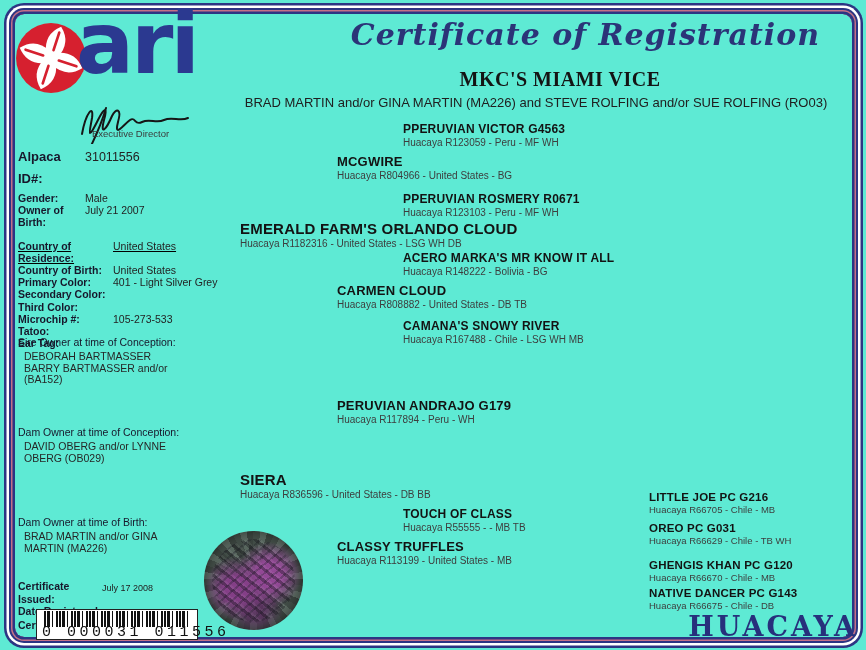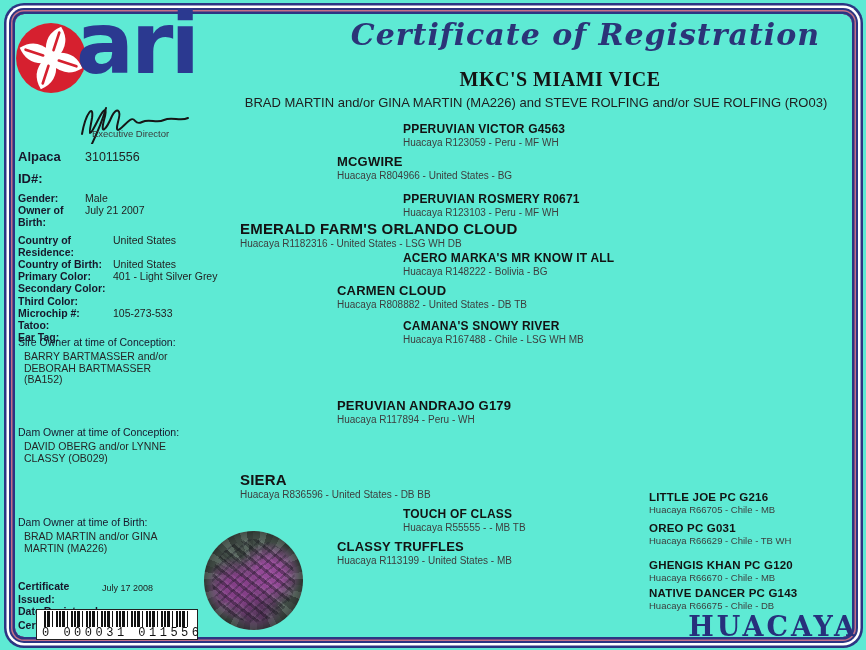--- a/index.html
+++ b/index.html
@@ -52,21 +52,21 @@
   
   .info { position:absolute; left:18px; top:146px; width:215px; }
   .row { display:flex; line-height:12.2px; }
   .row .lbl { font-weight:bold; color:#17172b; font-size:10.5px; flex:none; }
   .row .val { color:#232323; font-size:10.5px; }
   .row.big  { line-height:22px; margin-bottom:2px; }
   .row.big .lbl { font-size:13px; width:67px; }
   .row.big .val { font-size:12.5px; }
   .g1 .lbl { width:67px; }
   .g2 .lbl { width:95px; }
-  .gap-above { margin-top:5px; }
+  .gap-above { margin-top:11px;text-decoration:underline; }
   .own-sec { position:absolute; left:18px; width:215px; }
   .own-sec .h { font-weight:normal; color:#17172b; font-size:10.5px; margin-bottom:3px;margin-top:32px; }
   .own-sec .l { font-size:10.5px; color:#262626; padding-left:6px; line-height:11.5px; }
   
   .ped { position:absolute; white-space:nowrap; }
   .ped .nm { font-weight:bold; color:#131313; letter-spacing:.2px; }
   .ped .dt { font-size:10px; color:#3d3d3d; margin-top:1px; }
   .t1 .nm { font-size:15px; }
   .t2 .nm { font-size:13px; }
   .t3 .nm { font-size:12px; }
@@ -81,21 +81,21 @@
     position:absolute; left:36px; top:609px; width:162px;
     border:1.5px solid #222; padding:1px 5px 0 5px; background:#fff; text-align:center;
   }
   .bars {
     height:16px; margin:0 2px;
     background:repeating-linear-gradient(90deg,
       #111 0 2px, #fff 2px 3px, #111 3px 6px, #fff 6px 8px,
       #111 8px 9px, #fff 9px 12px, #111 12px 14px, #fff 14px 15px);
   }
   .bar-num {
-    font-family:"Liberation Mono", monospace; font-size:12px; color:#111;
+    font-family:"Liberation Mono", monospace; font-size:15px; color:#111;
     letter-spacing:3.5px; line-height:12px; white-space:nowrap;
   }
   .seal {
     position:absolute; left:204px; top:531px; width:99px; height:99px; border-radius:50%;
     background:
       radial-gradient(circle at 32% 58%, rgba(135,62,138,.95) 0 13%, rgba(135,62,138,0) 36%),
       radial-gradient(circle at 66% 44%, rgba(155,72,158,.9) 0 15%, rgba(155,72,158,0) 38%),
       radial-gradient(circle at 52% 78%, rgba(95,45,100,.75) 0 11%, rgba(95,45,100,0) 30%),
       repeating-conic-gradient(#414c46 0 8deg, #57655d 8deg 16deg, #3a433e 16deg 24deg),
       radial-gradient(circle, #4c5851 0 60%, #343d38 100%);
@@ -187,28 +187,28 @@
       <span class="val"></span>
     </div>
     <div class="row g2">
       <span class="lbl">Ear Tag:</span>
       <span class="val"></span>
     </div>
   </div>
 
   <div class="own-sec" style="top:304px">
     <div class="h">Sire Owner at time of Conception:</div>
+    <div class="l">DEBORAH BARTMASSER</div>
     <div class="l">BARRY BARTMASSER and/or</div>
-    <div class="l">DEBORAH BARTMASSER</div>
     <div class="l">(BA152)</div>
   </div>
   <div class="own-sec" style="top:394px">
     <div class="h">Dam Owner at time of Conception:</div>
     <div class="l">DAVID OBERG and/or LYNNE</div>
-    <div class="l">CLASSY (OB029)</div>
+    <div class="l">OBERG (OB029)</div>
   </div>
   <div class="own-sec" style="top:484px">
     <div class="h">Dam Owner at time of Birth:</div>
     <div class="l">BRAD MARTIN and/or GINA</div>
     <div class="l">MARTIN (MA226)</div>
   </div>
 
   <div class="ped t3" style="left:403px; top:122px">
     <div class="nm">PPERUVIAN VICTOR G4563</div>
     <div class="dt">Huacaya R123059 - Peru - MF WH</div>

